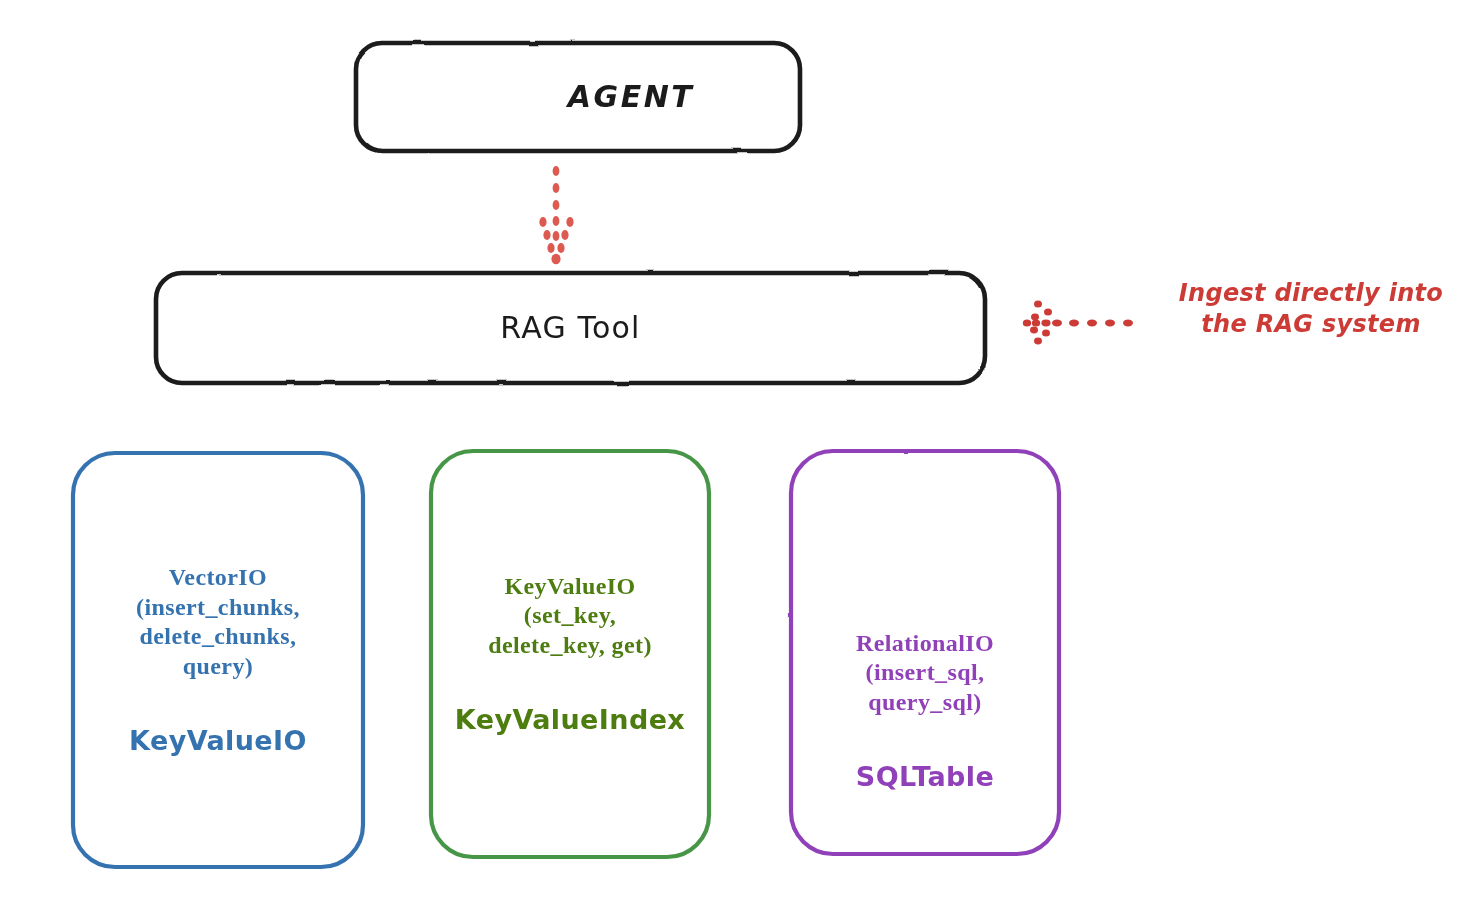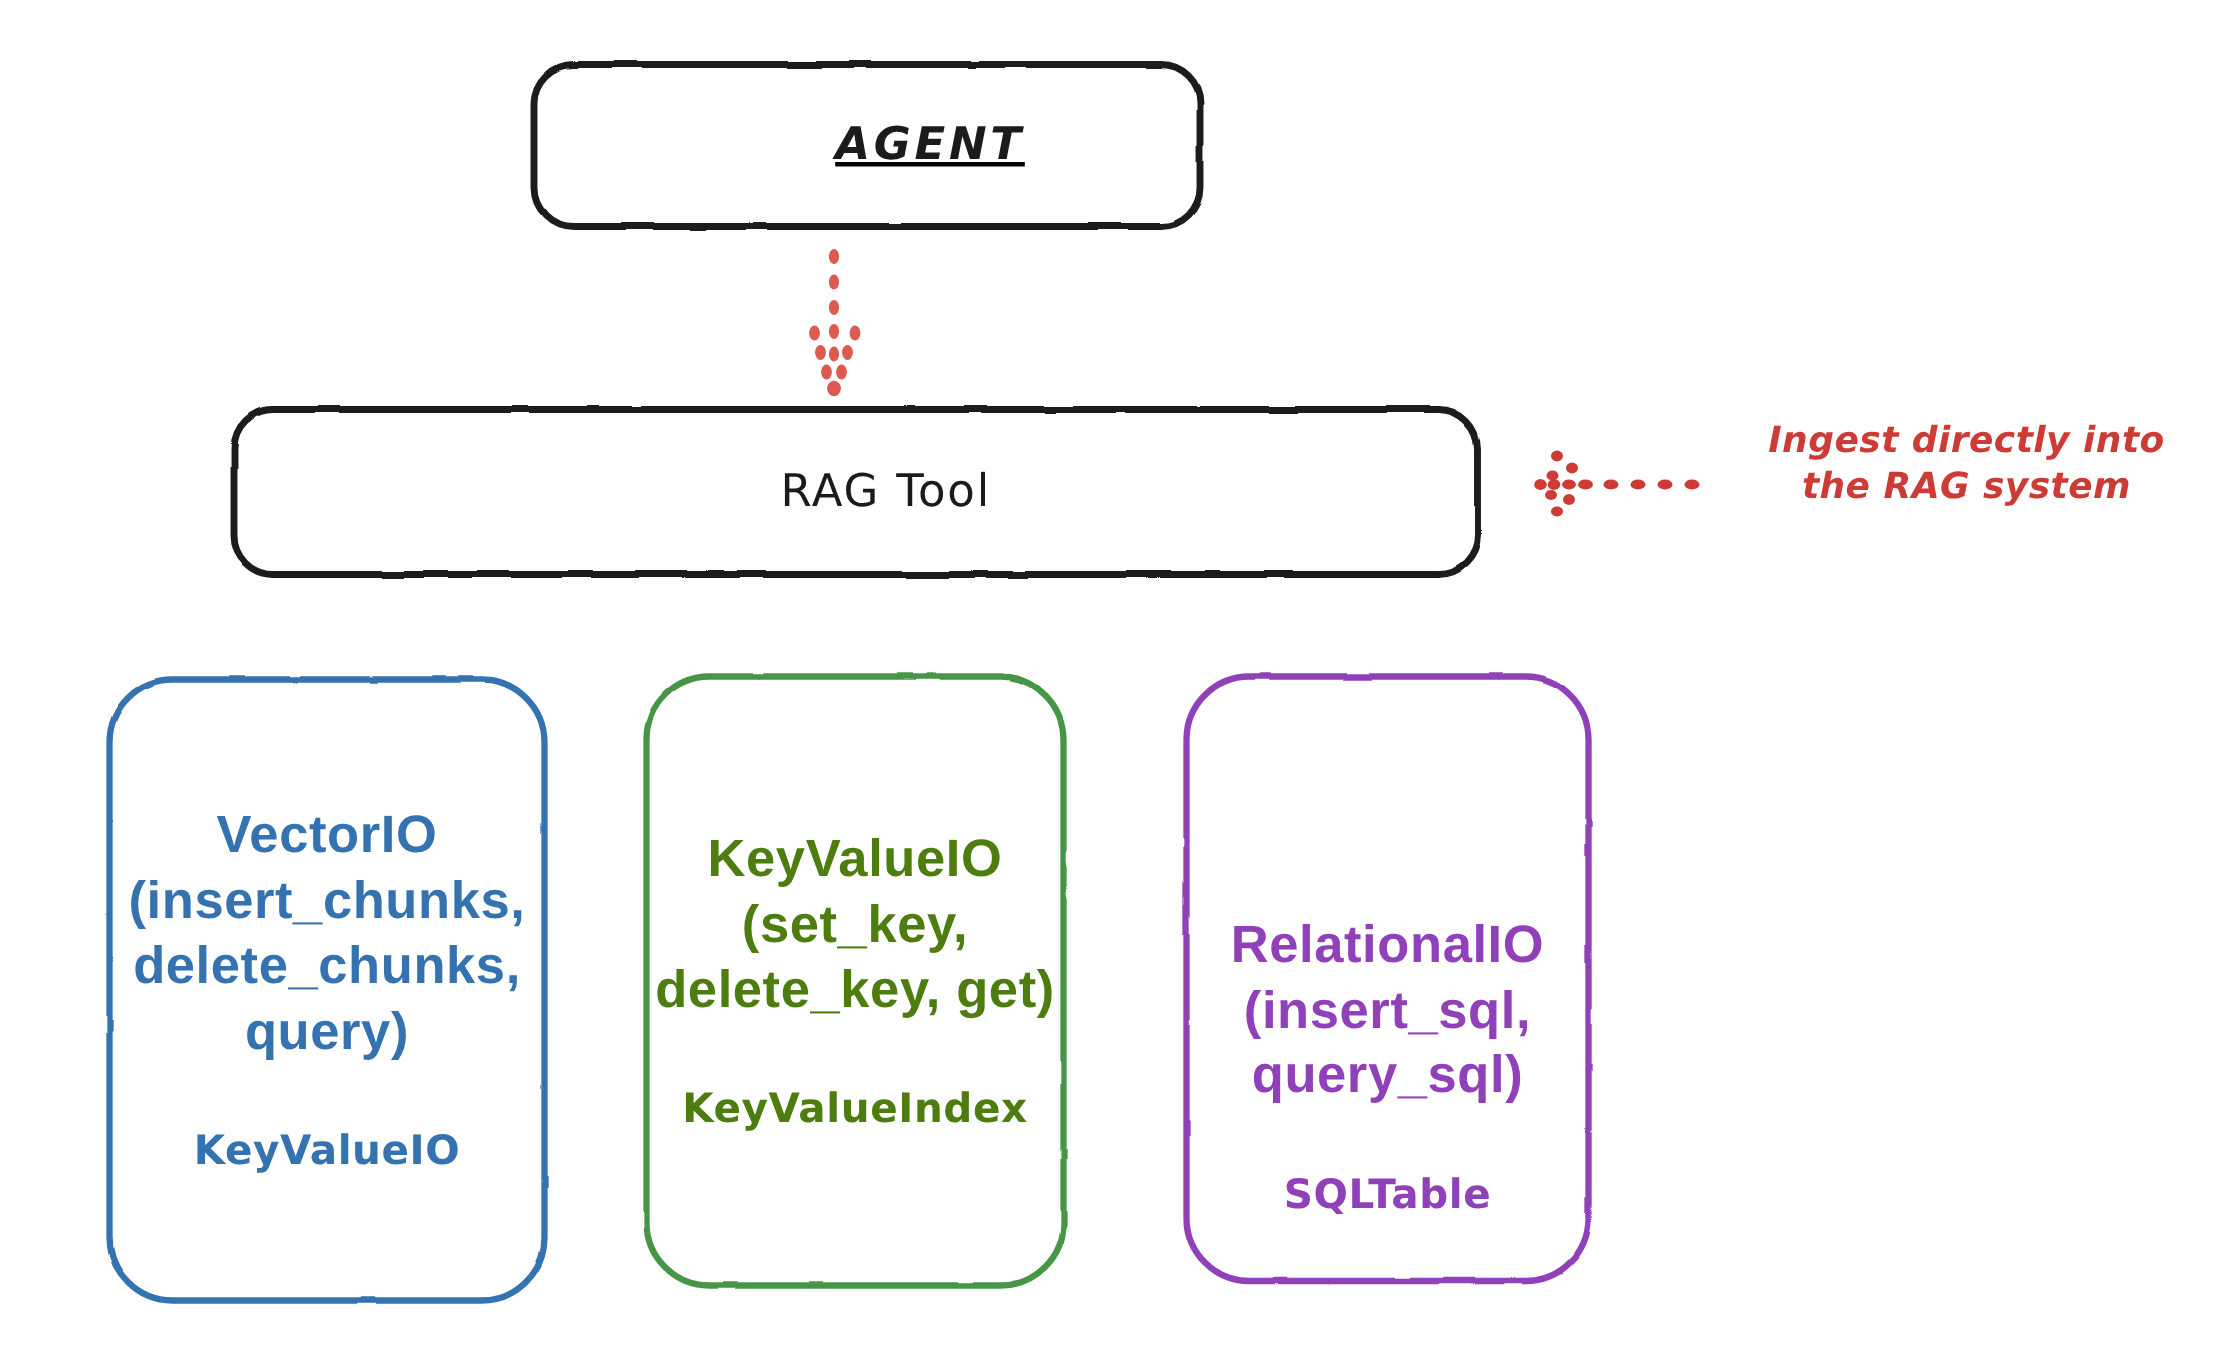--- a/index.html
+++ b/index.html
@@ -32,55 +32,53 @@
     align-items: center;
     justify-content: center;
     text-align: center;
     pointer-events: none;
     line-height: 1.24;
     white-space: pre-line;
   }
 
   
   .agent-box {
-    left: 355px;
+    left: 366px;
     top: 42px;
     width: 530px;
     height: 110px;
-    text-decoration: underline;
   }
   .agent-text {
     font-family: "DejaVu Sans", sans-serif;
     font-size: 30px;
     font-style: italic;
     font-weight: 700;
     letter-spacing: 2.5px;
     color: #1b1b1b;
   }
 
   
   .rag-box {
     left: 155px;
     top: 272px;
     width: 831px;
     height: 112px;
-    margin-left: 20px;
   }
   .rag-text {
     font-family: "DejaVu Sans", sans-serif;
     font-size: 30px;
     font-weight: 400;
     letter-spacing: 1.2px;
     color: #1b1b1b;
   }
 
   
   .prov-api {
-    font-family: Liberation Sans, sans-serif;
-    font-size: 35px;
+    font-family: Liberation Serif, serif;
+    font-size: 24px;
     font-weight: 600;
     letter-spacing: 0.4px;
   }
   .prov-index {
     font-family: "DejaVu Sans", sans-serif;
     font-size: 27px;
     font-weight: 600;
     letter-spacing: 0.4px;
     margin-top: 42px;
   }

